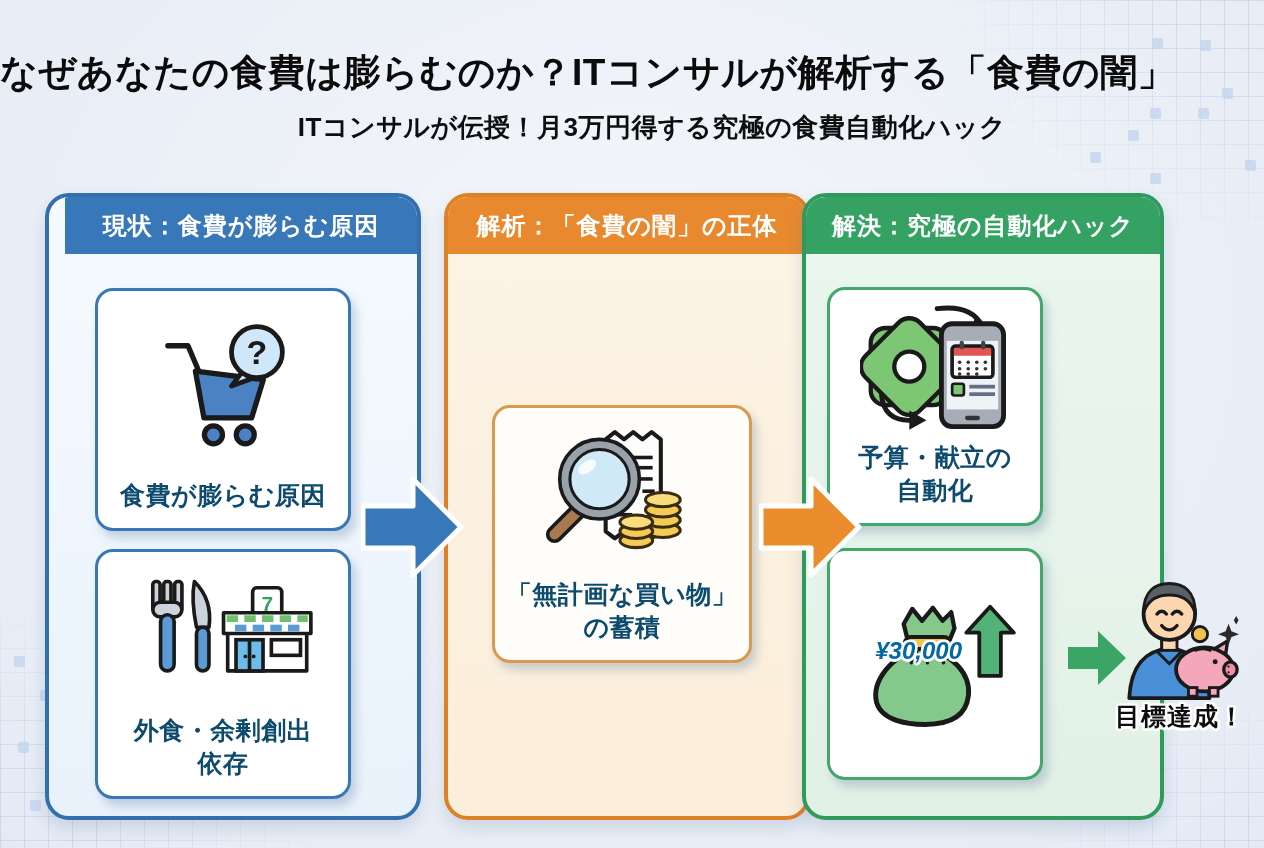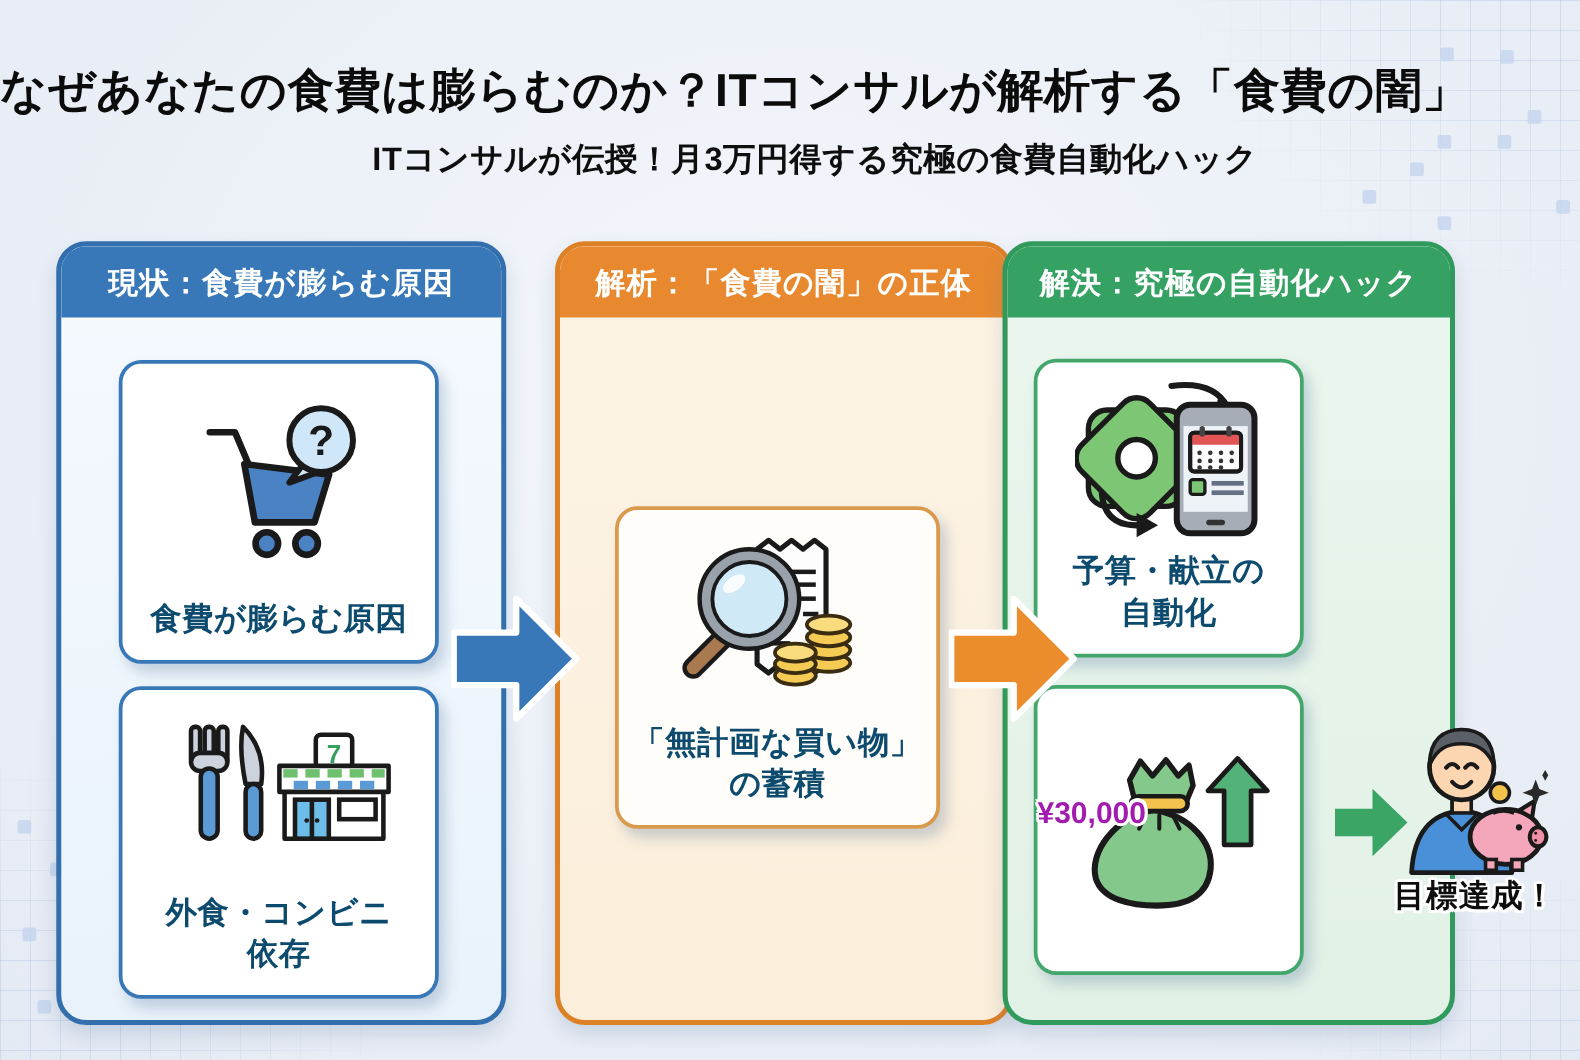--- a/index.html
+++ b/index.html
@@ -36,21 +36,21 @@
   }
 
   .panel{
     position:absolute;top:193px;height:619px;border-radius:24px;overflow:hidden;
     box-shadow:0 8px 16px rgba(80,110,150,.20);
   }
   .panel-header{
     height:57px;display:flex;align-items:center;justify-content:center;
     font-size:24px;font-weight:800;color:#fff;letter-spacing:1px;
   }
-  .panel-current{left:45px;width:352px;border:4px solid #336fad;background:linear-gradient(180deg,#f5fafe 0%,#e9f2fb 100%);}
+  .panel-current{left:45px;width:352px;border:4px solid #336fad;background:linear-gradient(180deg,#f5fafe 0%,#e9f2fb 100%);padding-left:16px;}
   .panel-current .panel-header{background:#3878b8;}
   .panel-analysis{left:444px;width:358px;border:4px solid #dd8127;background:linear-gradient(180deg,#fdf4e6 0%,#fbeeda 100%);}
   .panel-analysis .panel-header{background:#e8892f;}
   .panel-solution{left:802px;width:354px;border:4px solid #2f9a5c;background:linear-gradient(180deg,#eaf6ee 0%,#e2f1e6 100%);}
   .panel-solution .panel-header{background:#35a264;}
 
   .card{
     position:absolute;background:#ffffff;border-radius:18px;
     box-shadow:5px 7px 10px rgba(80,110,150,.28);
     display:flex;flex-direction:column;align-items:center;justify-content:flex-end;
@@ -61,22 +61,22 @@
   .icon-wrap{flex:1;display:flex;align-items:center;justify-content:center;position:relative;width:100%;}
   .card-label{
     font-size:25px;font-weight:800;color:#0c4a6e;text-align:center;
     line-height:1.32;white-space:pre-line;letter-spacing:.5px;margin-bottom:16px;
   }
   .halo{
     text-shadow:-2px -2px 0 #fff,2px -2px 0 #fff,-2px 2px 0 #fff,2px 2px 0 #fff,
                  0 -2.5px 0 #fff,0 2.5px 0 #fff,-2.5px 0 0 #fff,2.5px 0 0 #fff;
   }
   .bag-amount{
-    position:absolute;left:0;top:86px;width:132px;text-align:left;
-    font-size:24px;font-weight:900;color:#a21caf;letter-spacing:0;
+    position:absolute;left:0;top:86px;width:132px;text-align:right;
+    font-size:24px;font-weight:900;color:#0369a1;letter-spacing:0;font-style:italic;
   }
   .flow-arrow{position:absolute;z-index:5;}
   .goal{position:absolute;z-index:6;}
   .goal-label{
     position:absolute;left:1094px;top:700px;width:172px;text-align:center;z-index:6;
     font-size:25px;font-weight:900;color:#0d0d0d;letter-spacing:1px;
   }
 </style>
 </head>
 <body>
@@ -153,21 +153,21 @@
         <text x="130" y="38" font-size="20" font-weight="bold" text-anchor="middle" fill="#3aa05f">7</text>
         <g stroke="#1a1a1a" stroke-width="3.5">
           <rect x="100" y="66" width="26" height="30" fill="#6cbde9"></rect>
           <line x1="113" y1="66" x2="113" y2="96"></line>
           <rect x="134" y="66" width="28" height="15" fill="#ffffff"></rect>
         </g>
         <circle cx="109" cy="82" r="1.8" fill="#1a1a1a"></circle>
         <circle cx="117" cy="82" r="1.8" fill="#1a1a1a"></circle>
       </svg>
     </div>
-    <div class="card-label">外食・コンビニ
+    <div class="card-label">外食・余剰創出
 依存</div>
   </div>
 </div>
 
 <div class="panel panel-analysis">
   <div class="panel-header">解析：「食費の闇」の正体</div>
 
   <div class="card card-orange" style="left:44px;top:208px;width:254px;height:252px">
     <div class="icon-wrap">
       <svg width="164" height="143" viewBox="0 0 160 140">

